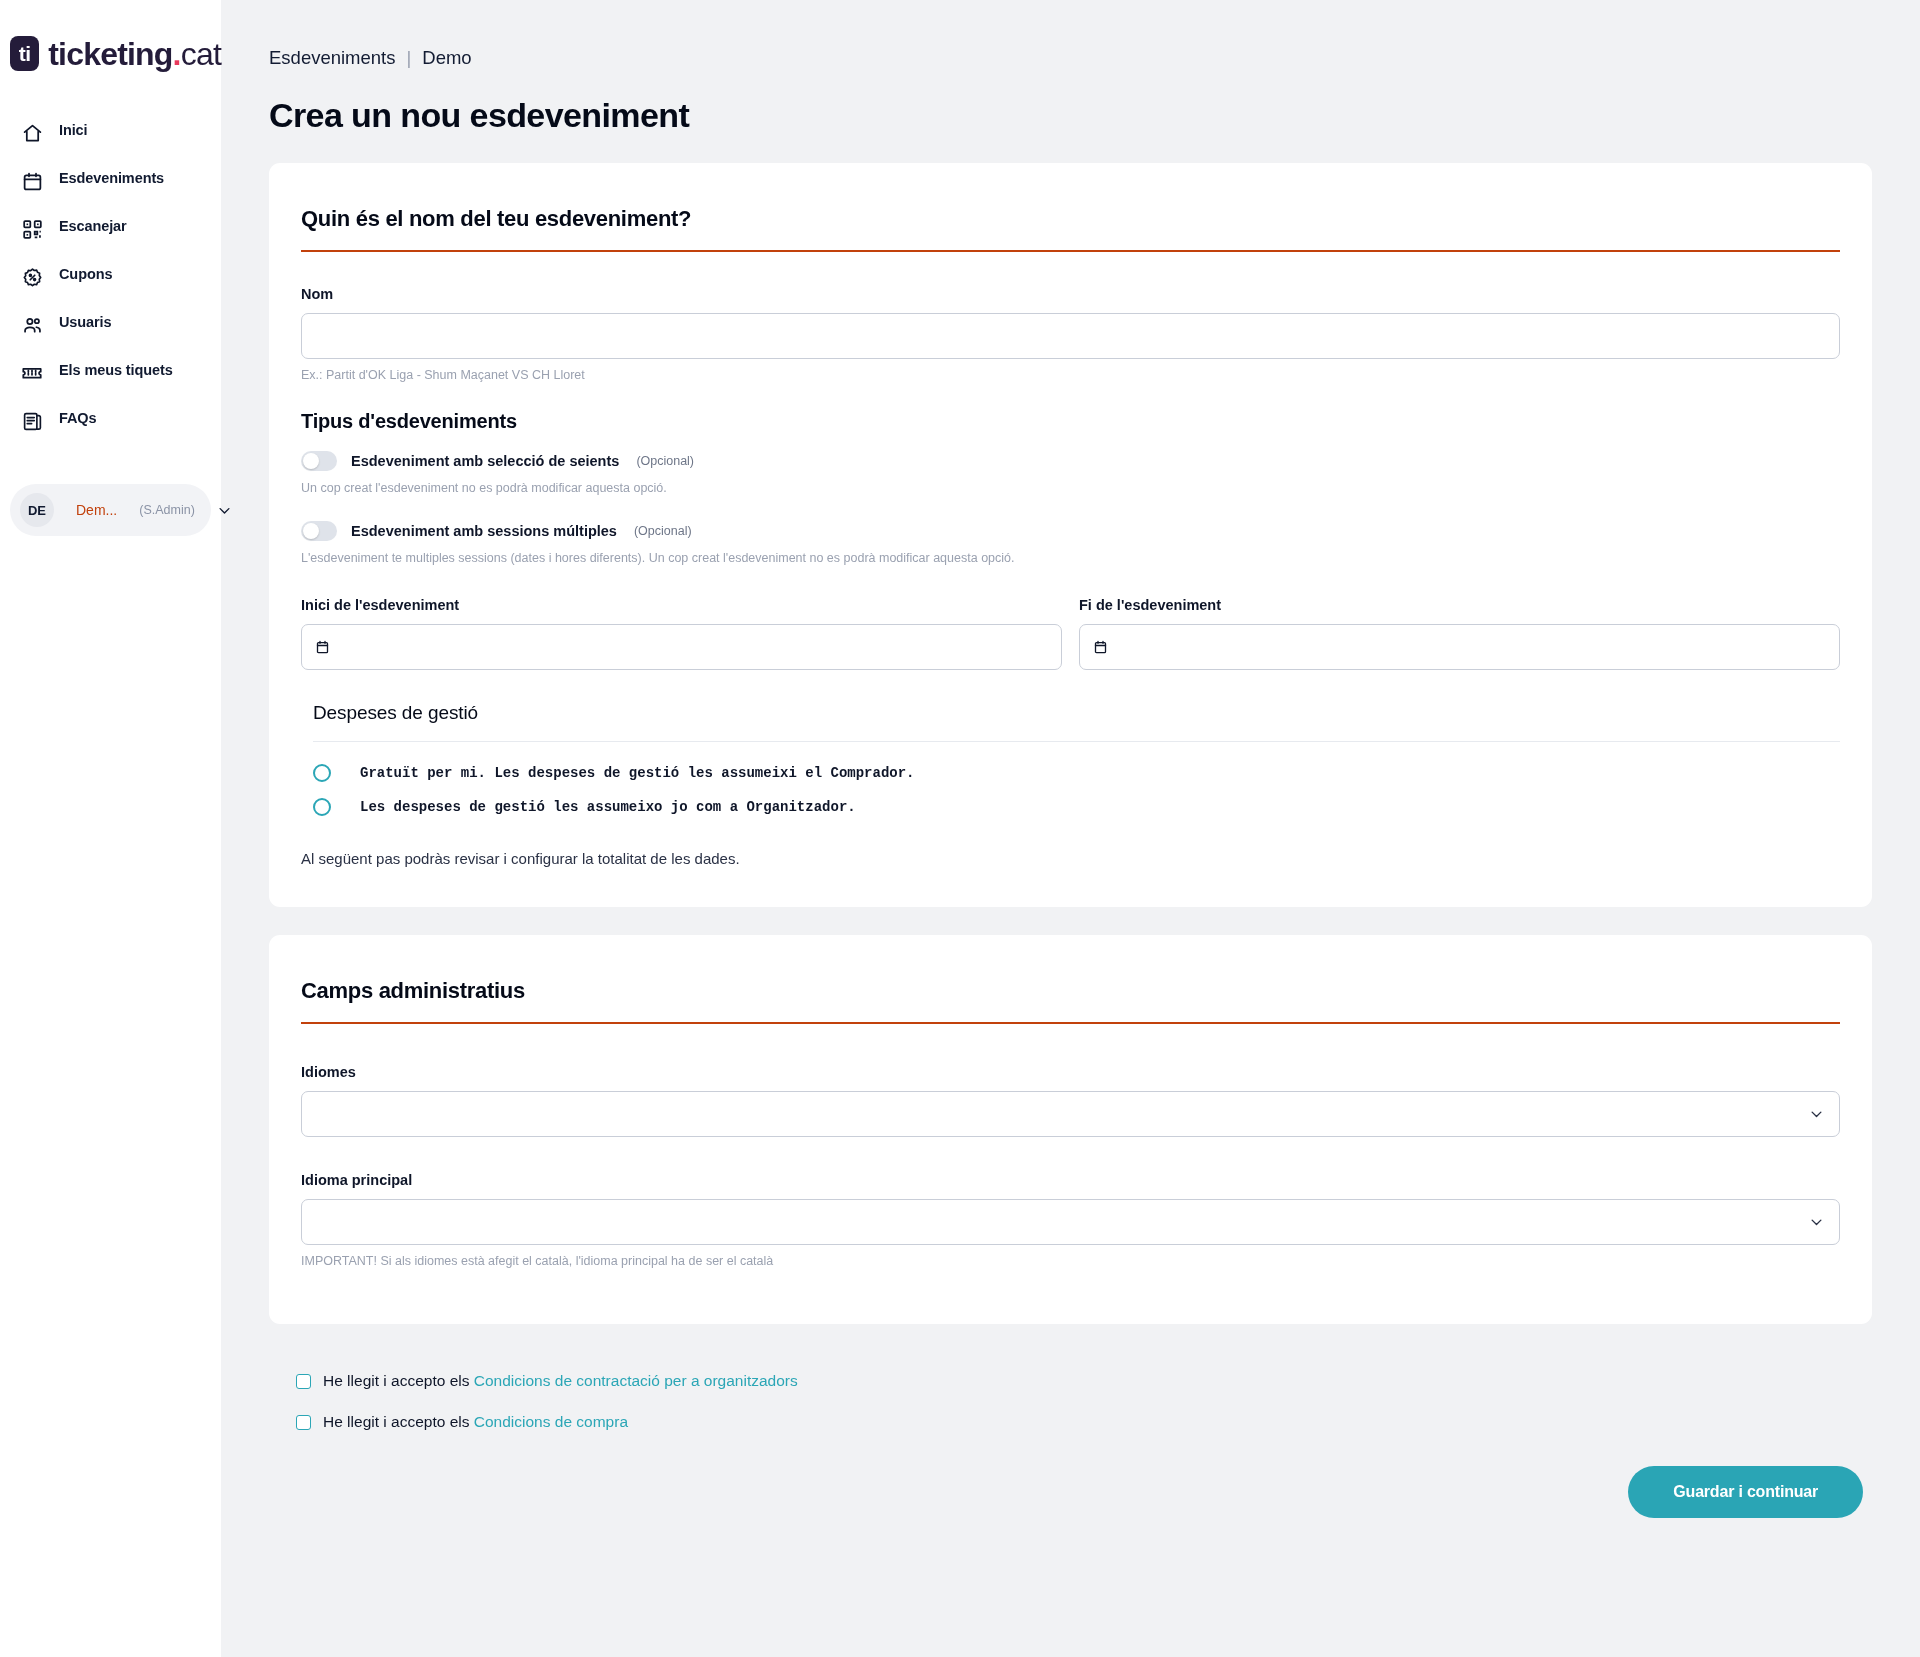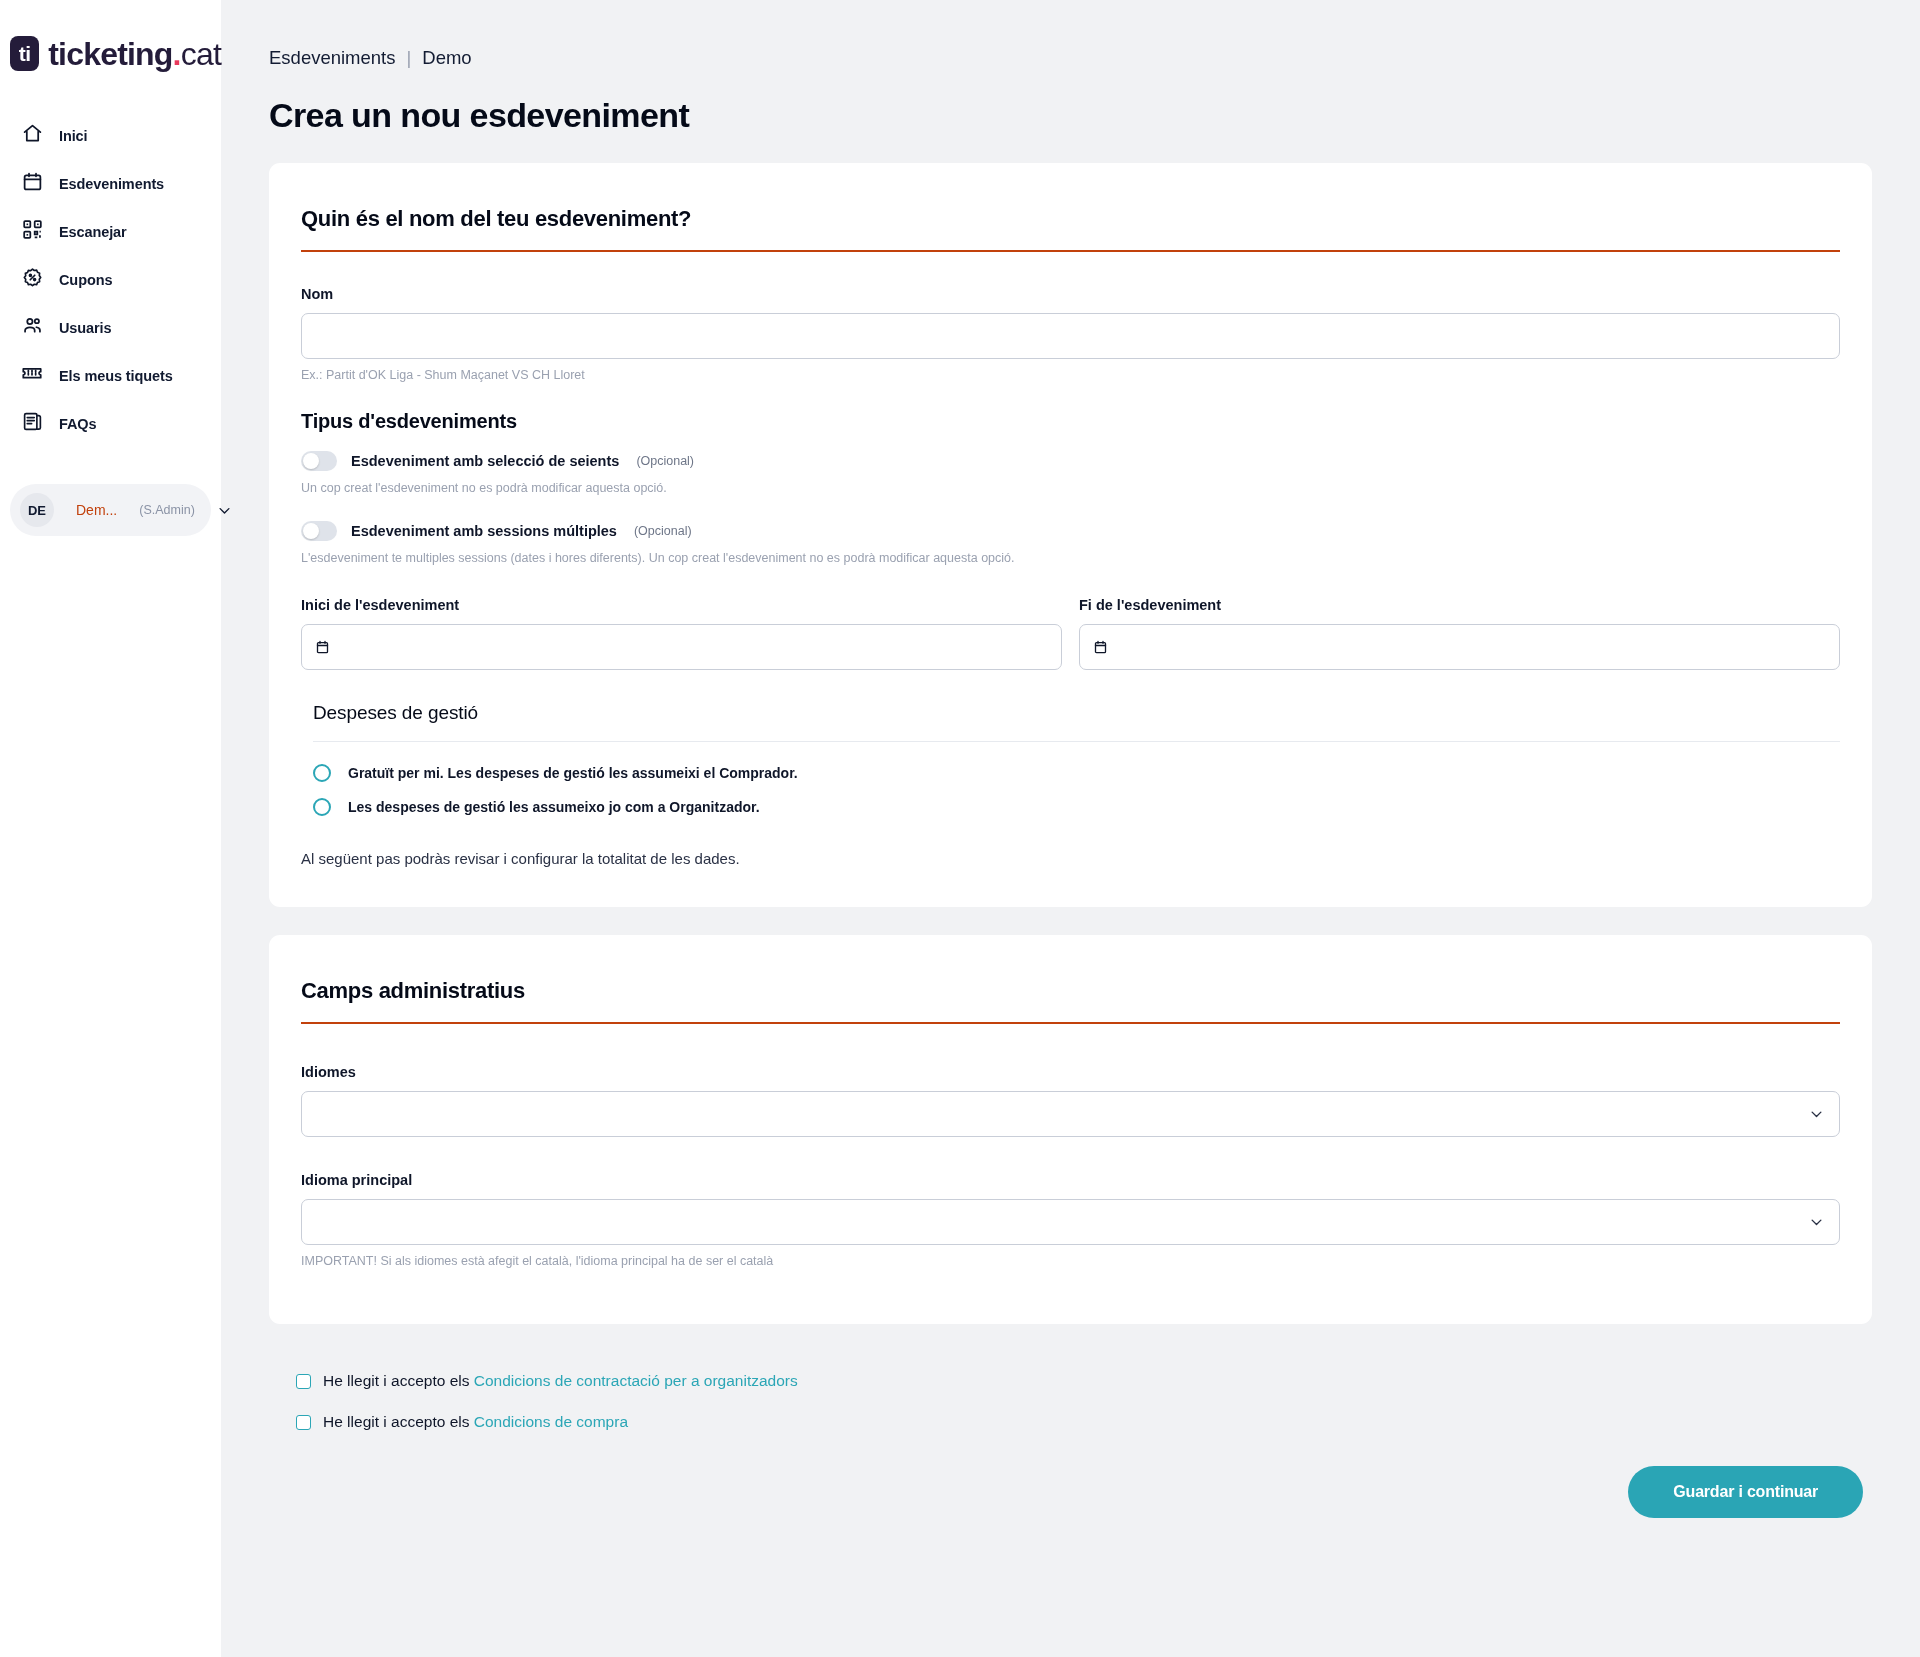--- a/index.html
+++ b/index.html
@@ -48,21 +48,21 @@
     color: #241c3a;
     letter-spacing: -0.8px;
     line-height: 1;
   }
   .logo-dot { color: #e8395b; }
   .logo-cat { font-weight: 500; }
 
   .nav { margin-top: 38px; }
   .nav-item {
     display: flex;
-    align-items: flex-end;
+    align-items: flex-start;
     gap: 16px;
     padding: 13px 0 13px 21px;
     cursor: pointer;
     text-decoration: none;
   }
   .nav-icon {
     width: 22px; height: 22px;
     display: flex; align-items: center; justify-content: center;
     flex: 0 0 22px;
     color: #0f1629;
@@ -249,22 +249,23 @@
     font-size: 19px;
     color: #050a18;
     font-weight: 400;
     padding-bottom: 17px;
     border-bottom: 1px solid #e7eaef;
     letter-spacing: -0.1px;
   }
   .radio-row {
     display: flex;
     align-items: center;
-    gap: 17px;
+    gap: 29px;
     margin-top: 22px;
+    font-family: Liberation Mono, monospace;
   }
   .radio-row + .radio-row { margin-top: 16px; }
   .radio {
     width: 18px; height: 18px;
     border: 2px solid #2ba6b6;
     border-radius: 50%;
     flex: 0 0 18px;
     cursor: pointer;
     background: #fff;
   }

